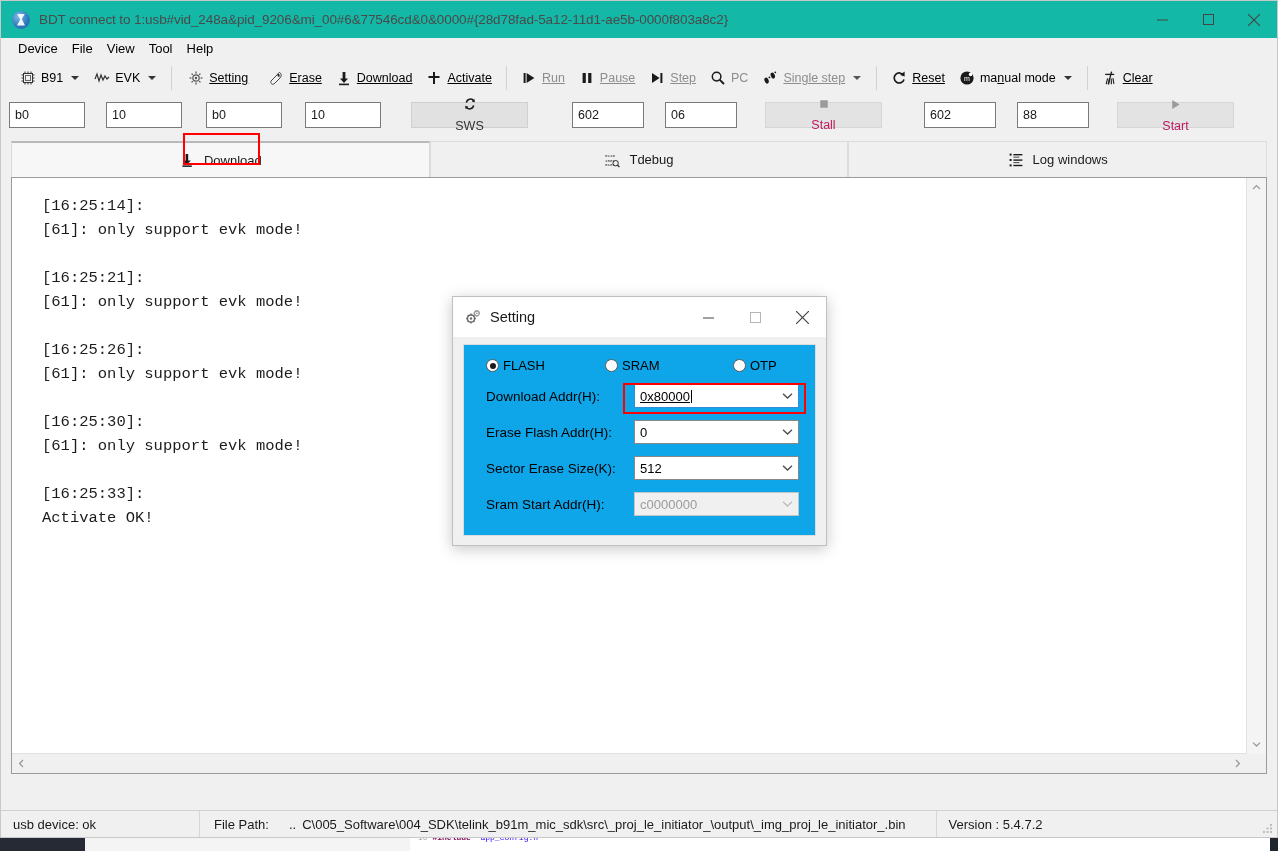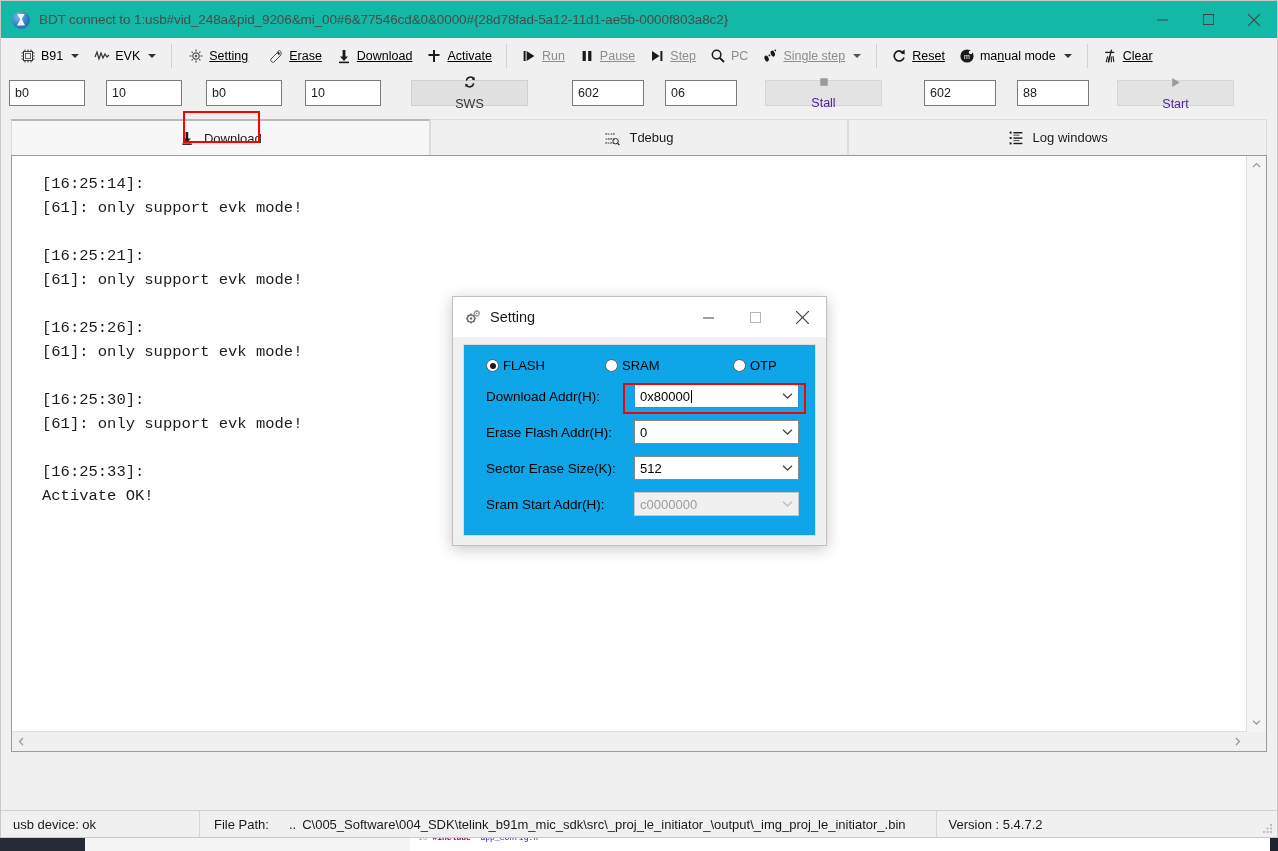--- a/index.html
+++ b/index.html
@@ -121,21 +121,21 @@
   .fld{
     height:26px;box-sizing:border-box;background:#fff;border:1px solid #7a7a7a;
     font-family:"Liberation Sans", sans-serif;font-size:12.5px;color:#1a1a1a;
     padding:0 5px;line-height:24px;
   }
   .btn-gray{
     height:26px;box-sizing:border-box;background:#e1e1e1;border:1px solid #d0d0d0;
     display:flex;align-items:center;justify-content:center;gap:8px;
     font-size:12.5px;color:#333;flex-direction:column;
   }
-  .btn-gray.disabled{color:#4c1d95;background:#e3e3e3;border-color:#d6d6d6;}
+  .btn-gray.disabled{color:#be185d;background:#e3e3e3;border-color:#d6d6d6;}
 
   
   .tabstrip{
     height:43px;background:#f0f0f0;display:flex;align-items:flex-end;
     padding:0 10px 0 10px;box-sizing:border-box;
   }
   .tab{
     flex:1;height:36px;display:flex;align-items:center;justify-content:center;gap:9px;
     font-size:13px;color:#1a1a1a;box-sizing:border-box;
     background:#f7f7f7;border:1px solid #d9d9d9;border-bottom:none;
@@ -217,21 +217,21 @@
   .combo{
     width:165px;height:24px;box-sizing:border-box;background:#fff;
     border:1px solid #888;display:flex;align-items:center;position:relative;
   }
   .combo .cval{
     flex:1;font-size:13px;color:#000;padding-left:5px;white-space:nowrap;overflow:hidden;
   }
   .combo .chev{
     width:22px;height:22px;display:flex;align-items:center;justify-content:center;color:#444;
   }
-  .combo.focused{border:1px solid #2f8fd8;}
+  .combo.focused{border:1px solid #2f8fd8;text-decoration:underline;}
   .combo.disabled{background:#f0f0f0;border-color:#c4c4c4;}
   .combo.disabled .cval{color:#9c9c9c;}
   .combo.disabled .chev{color:#b5b5b5;}
   .caretbar{
     display:inline-block;width:1px;height:13px;background:#000;vertical-align:-2px;
     margin-left:1px;
   }
   .hl-download{
     position:absolute;left:623px;top:383px;width:183px;height:31px;
     border:2px solid #ff0000;box-sizing:border-box;pointer-events:none;z-index:25;
@@ -270,20 +270,27 @@
       </div>
       <div class="win-btn close">
         <svg width="12" height="12" viewBox="0 0 12 12">
             <line x1="0" y1="0" x2="12" y2="12" stroke="currentColor" stroke-width="1.1"></line>
             <line x1="12" y1="0" x2="0" y2="12" stroke="currentColor" stroke-width="1.1"></line>
           </svg>
       </div>
     </div>
   </div>
 
+  <div class="menubar">
+    <div class="mi">Device</div>
+    <div class="mi">File</div>
+    <div class="mi">View</div>
+    <div class="mi">Tool</div>
+    <div class="mi">Help</div>
+  </div>
 
   <div class="toolbar">
 
     <div class="tb-item">
       <span>
         <svg class="tb-icon" viewBox="0 0 16 16">
           <rect x="3.5" y="3.5" width="9" height="9" fill="none" stroke="#333" stroke-width="1"></rect>
           <rect x="5.5" y="5.5" width="5" height="5" fill="none" stroke="#666" stroke-width="1"></rect>
           <g stroke="#333" stroke-width="1">
             <line x1="1.5" y1="5" x2="3.5" y2="5"></line>

